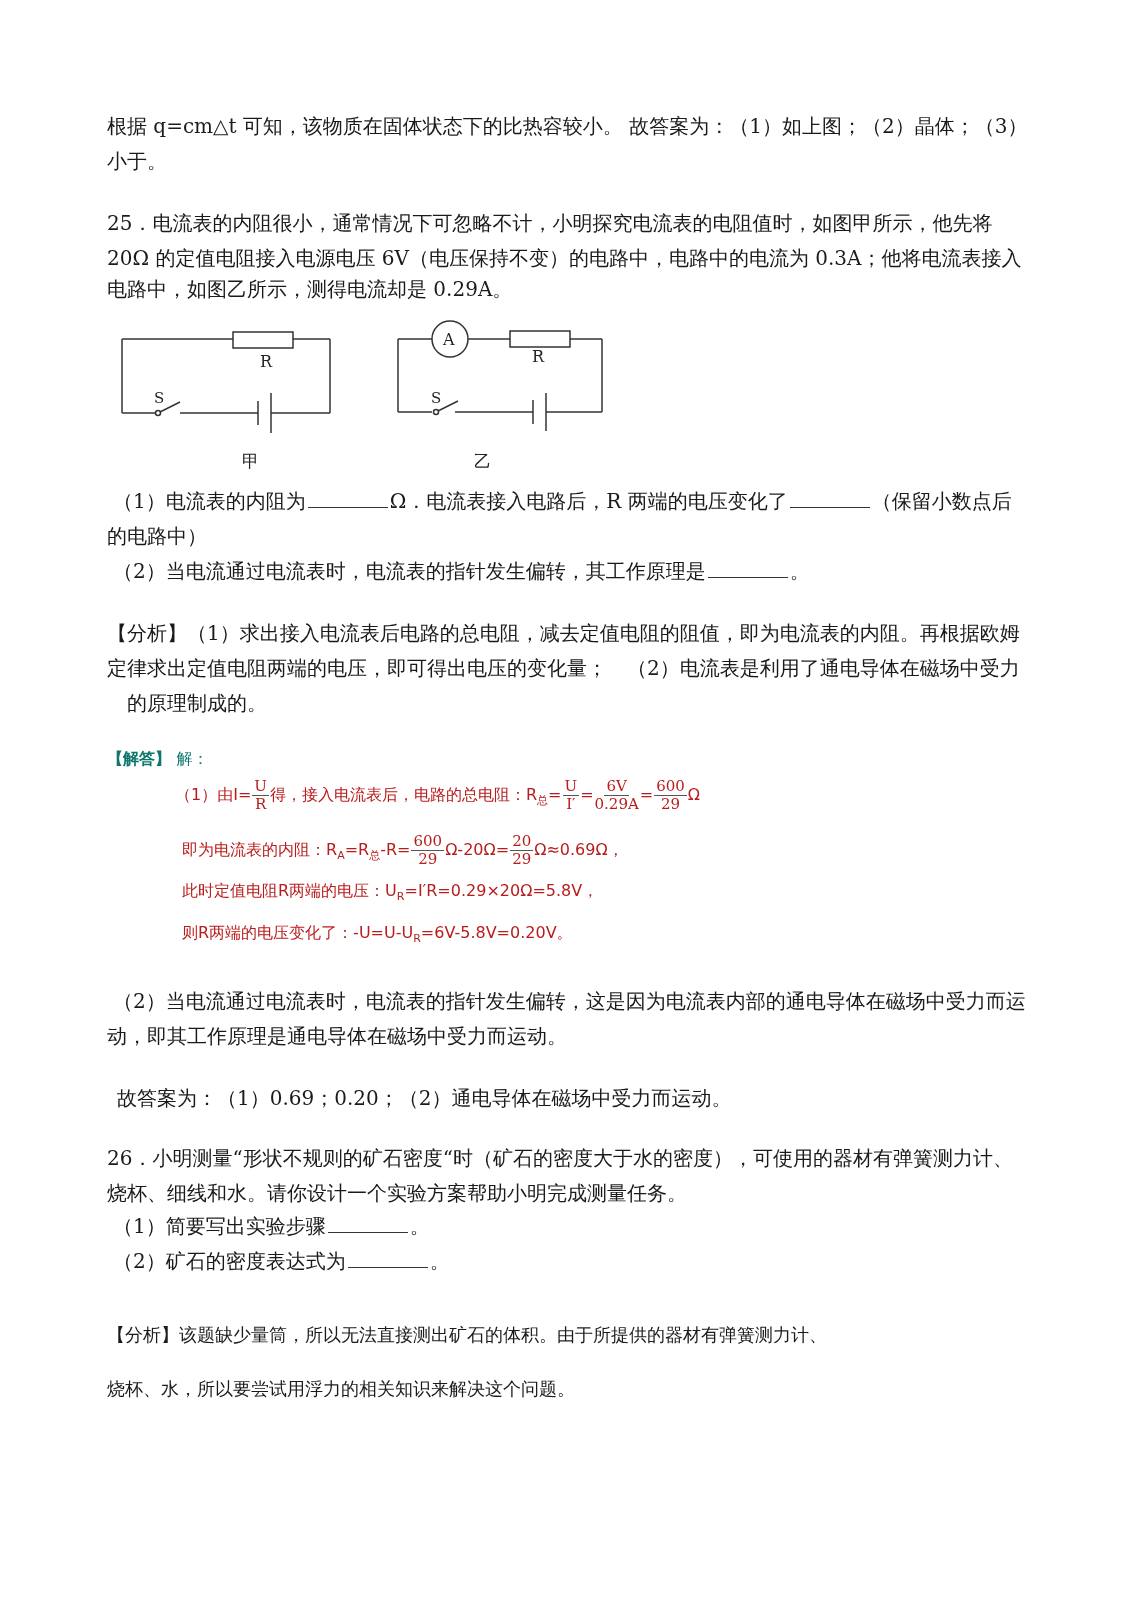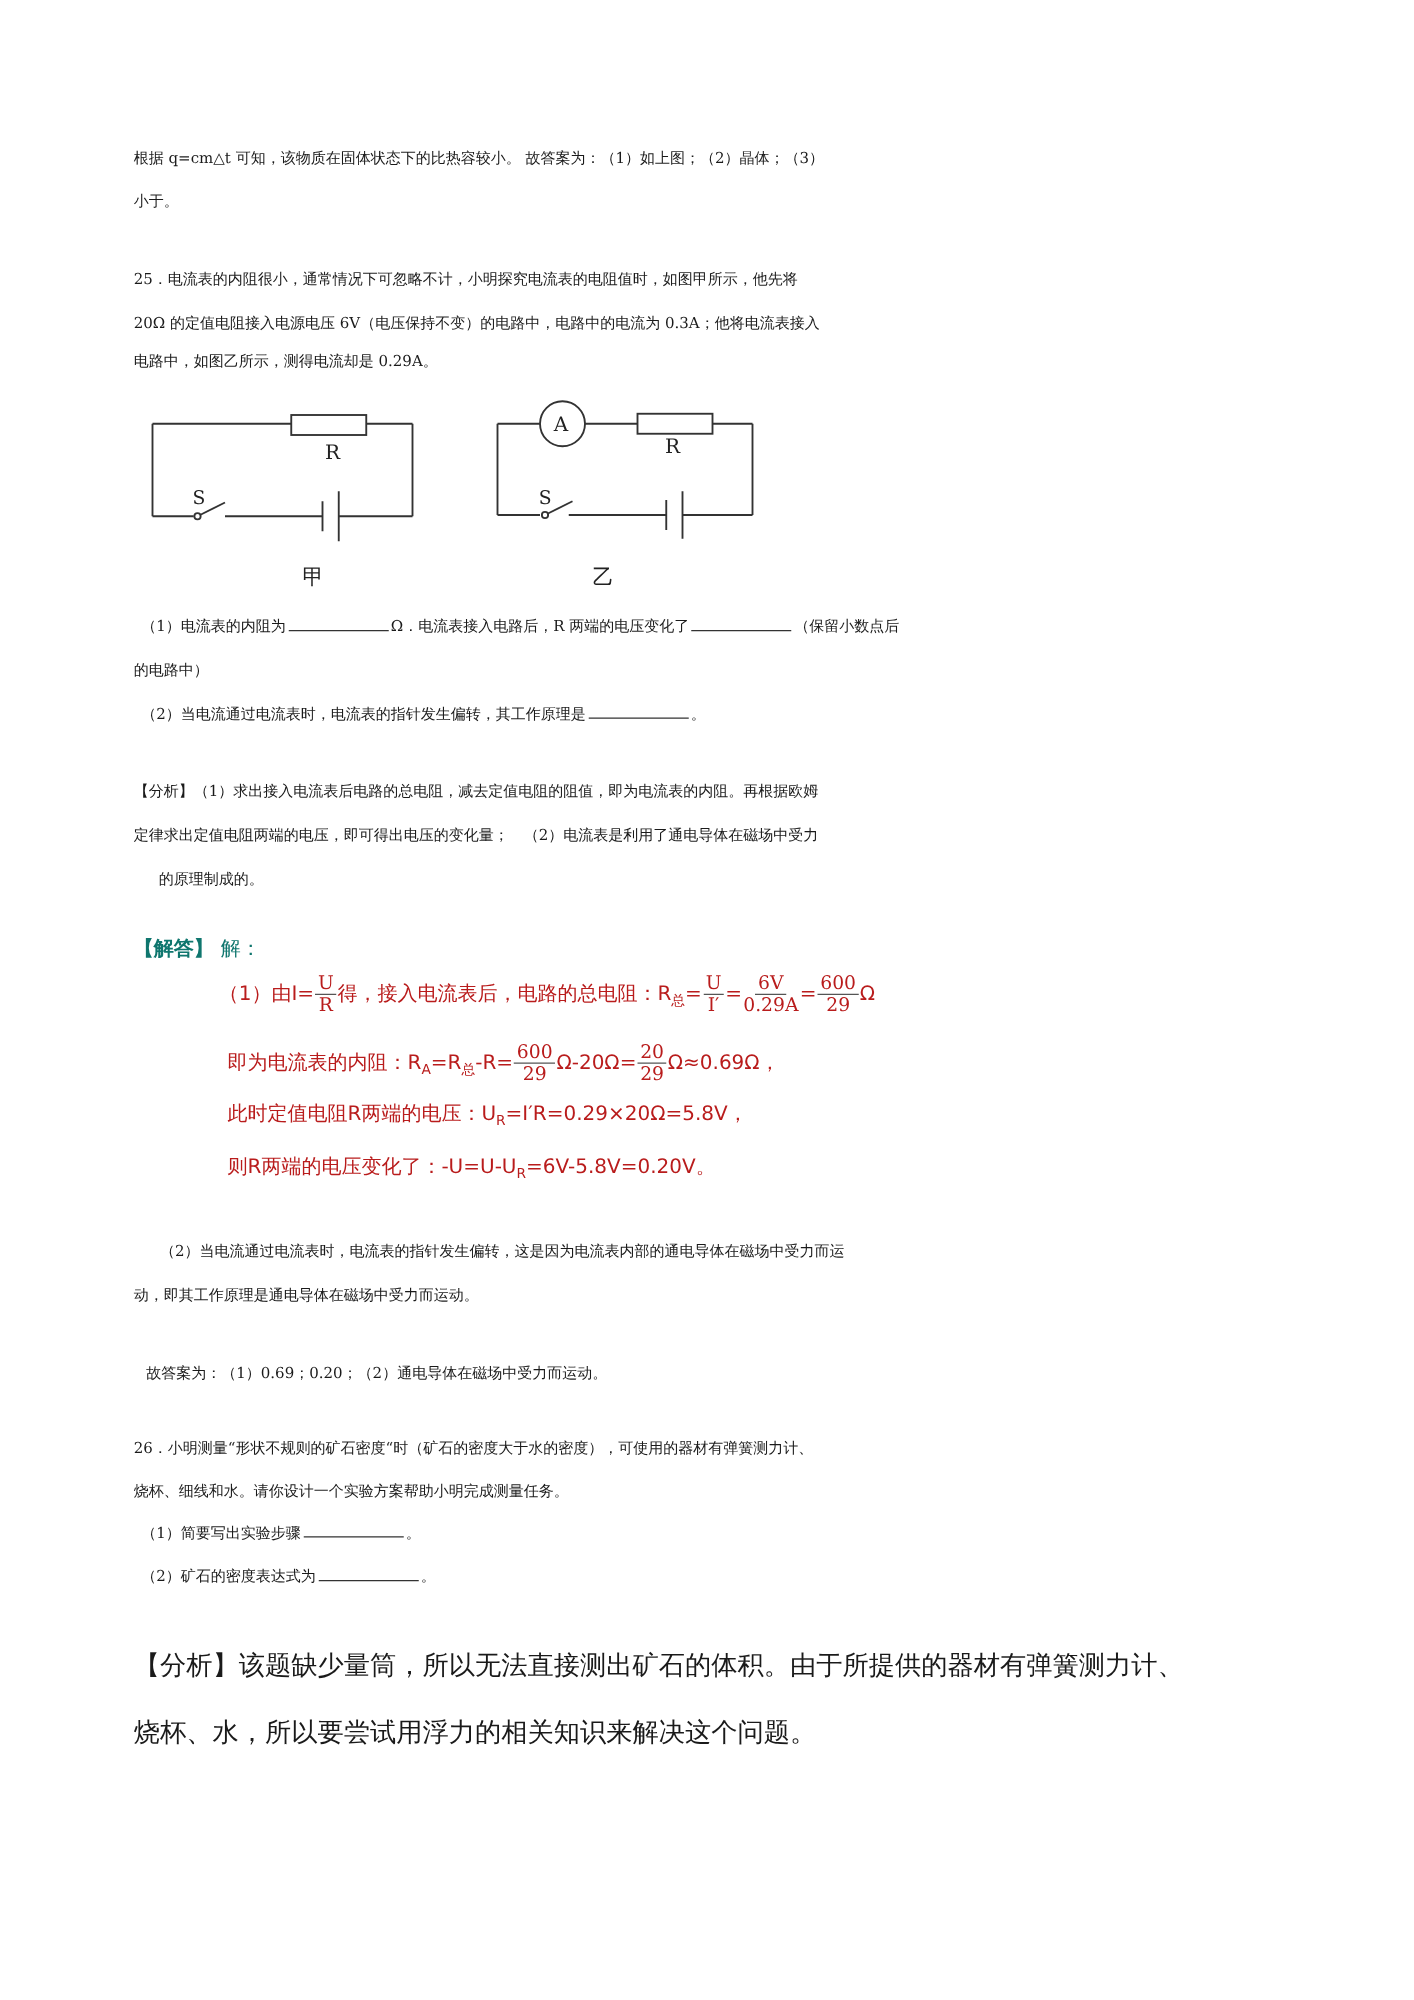--- a/index.html
+++ b/index.html
@@ -1,25 +1,25 @@
 <!DOCTYPE html>
 <html><head>
 <meta charset="utf-8">
 <style>
   html, body { margin: 0; padding: 0; background: #ffffff; }
   body { width: 1131px; height: 1600px; position: relative; overflow: hidden;
          font-family: "DejaVu Serif", "Liberation Serif", serif; color: #1a1a1a; }
-  .line { position: absolute; left: 107px; font-size: 12px; line-height: 22px; white-space: nowrap; }
+  .line { position: absolute; left: 107px; font-size: 20px; line-height: 22px; white-space: nowrap; }
   .indent { left: 113px; }
   .blank { display: inline-block; width: 80px; border-bottom: 1px solid #333; height: 14px; vertical-align: baseline; margin: 0 2px; }
   .sol { position: absolute; font-family: "DejaVu Sans", "Liberation Sans", sans-serif; color: #b91c1c; font-size: 16px; white-space: nowrap; line-height: 22px; }
   .frac { display: inline-flex; flex-direction: column; align-items: center; vertical-align: middle; font-size: 15px; line-height: 17px; margin: 0 1px; font-family: "DejaVu Serif", serif; }
   .frac .num { border-bottom: 1px solid #555; padding: 0 2px; }
   .sub { font-size: 11px; vertical-align: -4px; }
-  .big { position: absolute; left: 107px; font-size: 21px; line-height: 28px; white-space: nowrap; font-family: Liberation Mono, monospace; }
+  .big { position: absolute; left: 107px; font-size: 18px; line-height: 28px; white-space: nowrap; }
   svg text { font-family: "DejaVu Serif", "Liberation Serif", serif; }
 </style>
 </head>
 <body>
 
 <div class="line" style="top:115px;">根据 q=cm△t 可知，该物质在固体状态下的比热容较小。 故答案为：（1）如上图；（2）晶体；（3）</div>
 <div class="line" style="top:150px;">小于。</div>
 
 <div class="line" style="top:212px;">25．电流表的内阻很小，通常情况下可忽略不计，小明探究电流表的电阻值时，如图甲所示，他先将</div>
 <div class="line" style="top:247px;">20Ω 的定值电阻接入电源电压 6V（电压保持不变）的电路中，电路中的电流为 0.3A；他将电流表接入</div>
@@ -112,21 +112,21 @@
 </div>
 
 <div class="sol" style="left:182px;top:880px;">
   <span>此时定值电阻R两端的电压：U</span><span class="sub">R</span><span>=I′R=0.29×20Ω=5.8V，</span>
 </div>
 
 <div class="sol" style="left:182px;top:922px;">
   <span>则R两端的电压变化了：-U=U-U</span><span class="sub">R</span><span>=6V-5.8V=0.20V。</span>
 </div>
 
-<div class="line indent" style="top:990px;margin-left:15px;">（2）当电流通过电流表时，电流表的指针发生偏转，这是因为电流表内部的通电导体在磁场中受力而运</div>
+<div class="line indent" style="top:990px;">（2）当电流通过电流表时，电流表的指针发生偏转，这是因为电流表内部的通电导体在磁场中受力而运</div>
 <div class="line" style="top:1025px;">动，即其工作原理是通电导体在磁场中受力而运动。</div>
 
 <div class="line" style="left:117px;top:1087px;">故答案为：（1）0.69；0.20；（2）通电导体在磁场中受力而运动。</div>
 
 <div class="line" style="top:1147px;">26．小明测量“形状不规则的矿石密度“时（矿石的密度大于水的密度），可使用的器材有弹簧测力计、</div>
 <div class="line" style="top:1182px;">烧杯、细线和水。请你设计一个实验方案帮助小明完成测量任务。</div>
 <div class="line indent" style="top:1215px;">
   <span>（1）简要写出实验步骤</span><span class="blank"></span><span>。</span>
 </div>
 <div class="line indent" style="top:1250px;">

